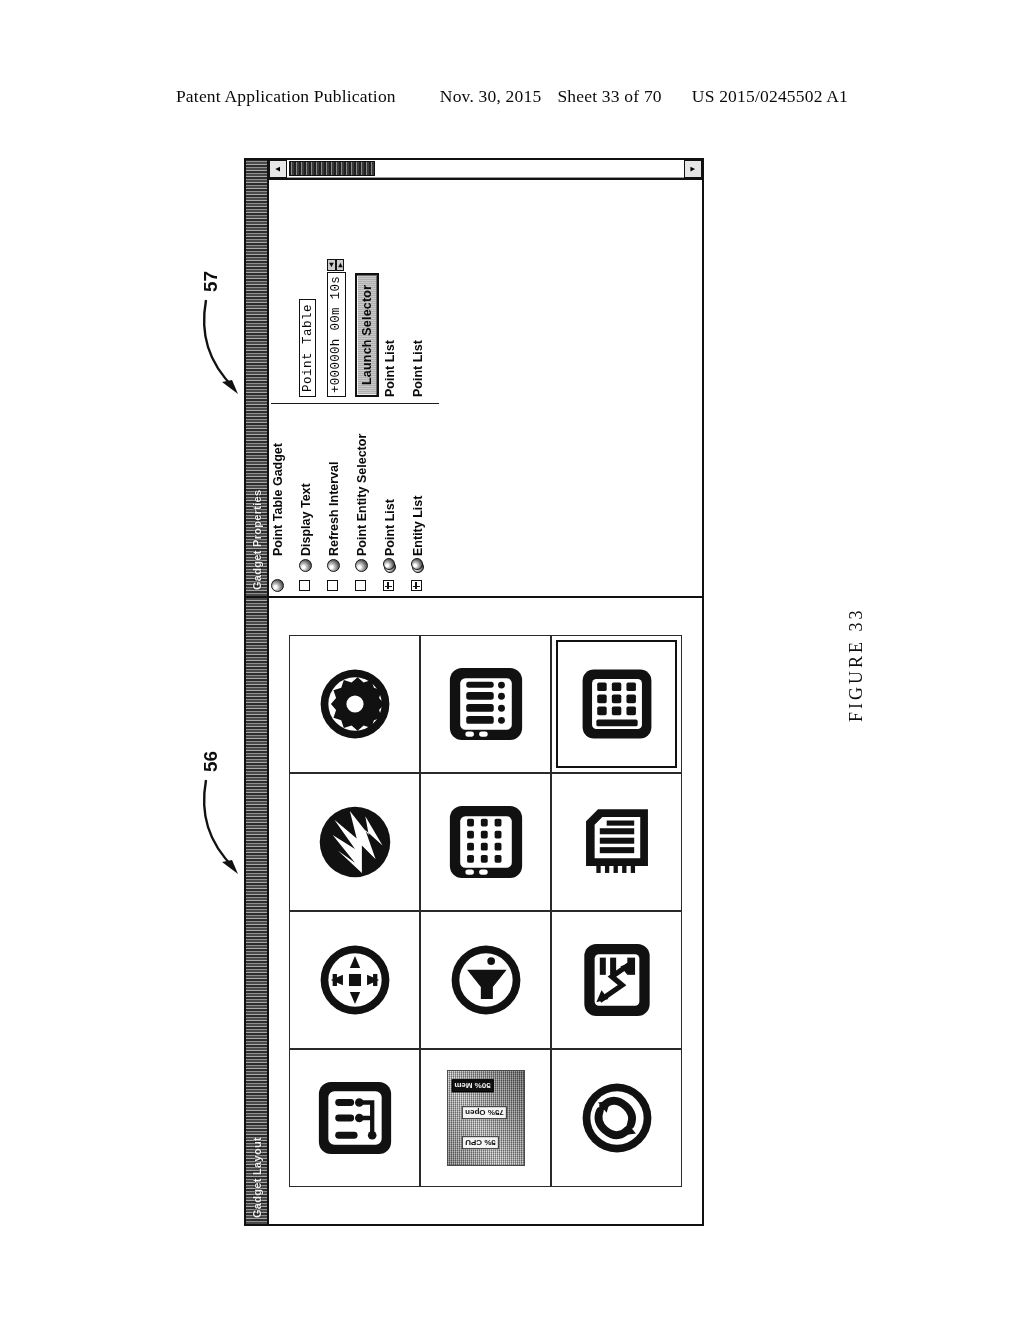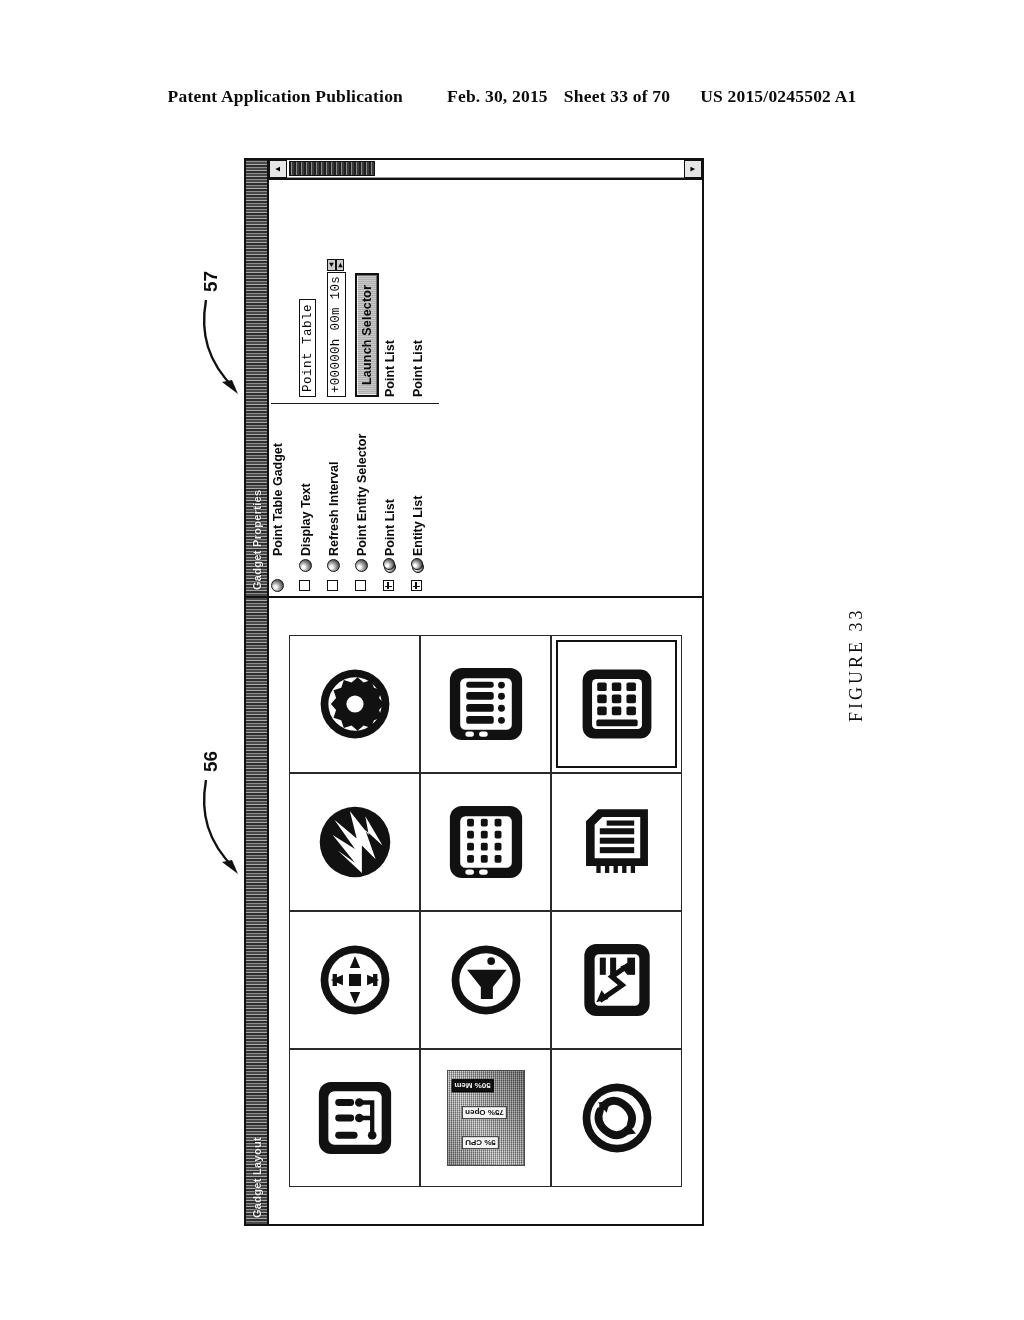--- a/index.html
+++ b/index.html
@@ -5,21 +5,21 @@
   html,body{margin:0;padding:0;}
   body{
     width:1024px;height:1320px;background:#ffffff;
     font-family:"Liberation Serif",serif;
     position:relative;overflow:hidden;
   }
   
   .pat-header{
     position:absolute;left:0;top:86px;width:1024px;
     display:flex;justify-content:center;align-items:baseline;
-    font-family:"Liberation Serif",serif;font-weight:bold;font-size:17.5px;
+    font-family:"Liberation Serif",serif;font-weight:normal;font-size:17.5px;
     color:#0b0b0b;letter-spacing:.2px;white-space:nowrap;
   }
   .pat-header .seg{display:inline-block;}
   .sp-a{display:inline-block;width:44px;}
   .sp-b{display:inline-block;width:16px;}
   .sp-c{display:inline-block;width:30px;}
 
   
   .stage{
     position:absolute;left:0;top:0;width:1024px;height:1320px;
@@ -234,21 +234,21 @@
     font-family:"Liberation Serif",serif;font-size:18px;letter-spacing:3px;color:#0d0d0d;
     white-space:nowrap;
   }
 </style>
 </head>
 <body>
 
 <div class="pat-header">
   <span class="seg">Patent Application Publication</span>
   <span class="sp-a"></span>
-  <span class="seg">Feb. 30, 2015</span>
+  <span class="seg">Nov. 30, 2015</span>
   <span class="sp-b"></span>
   <span class="seg">Sheet 33 of 70</span>
   <span class="sp-c"></span>
   <span class="seg">US 2015/0245502 A1</span>
 </div>
 
 <div class="stage">
 
   <div class="rot" id="win-props">
 

